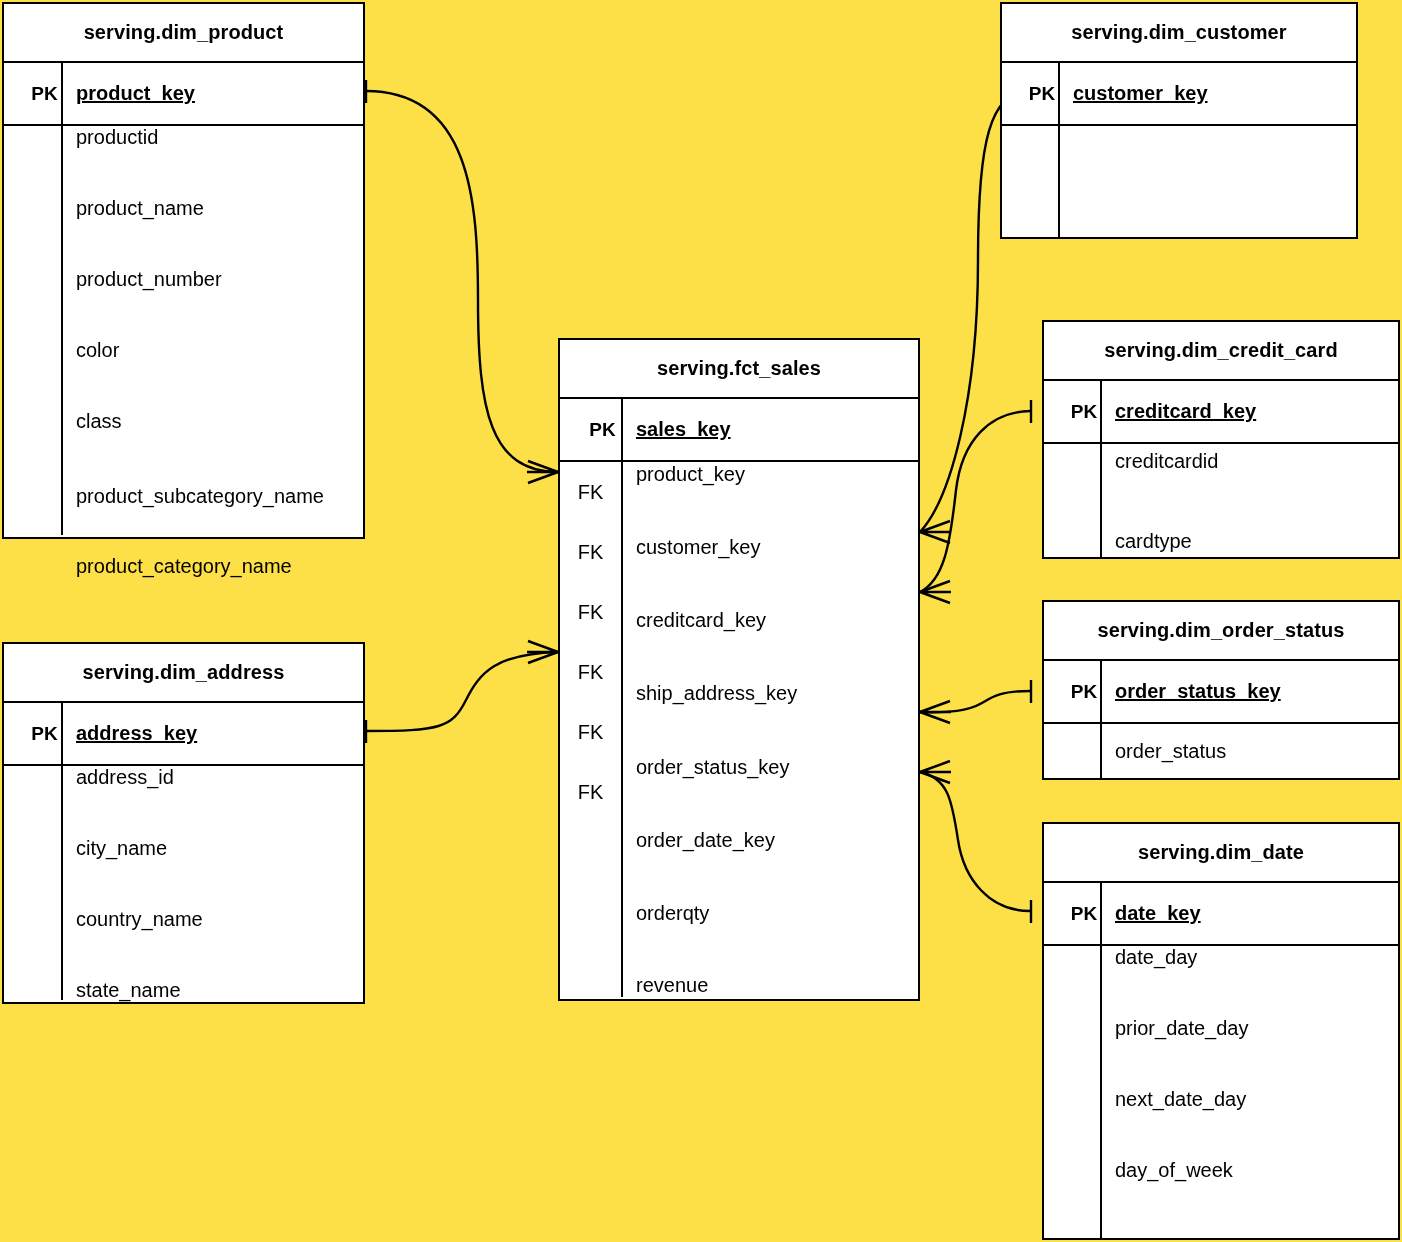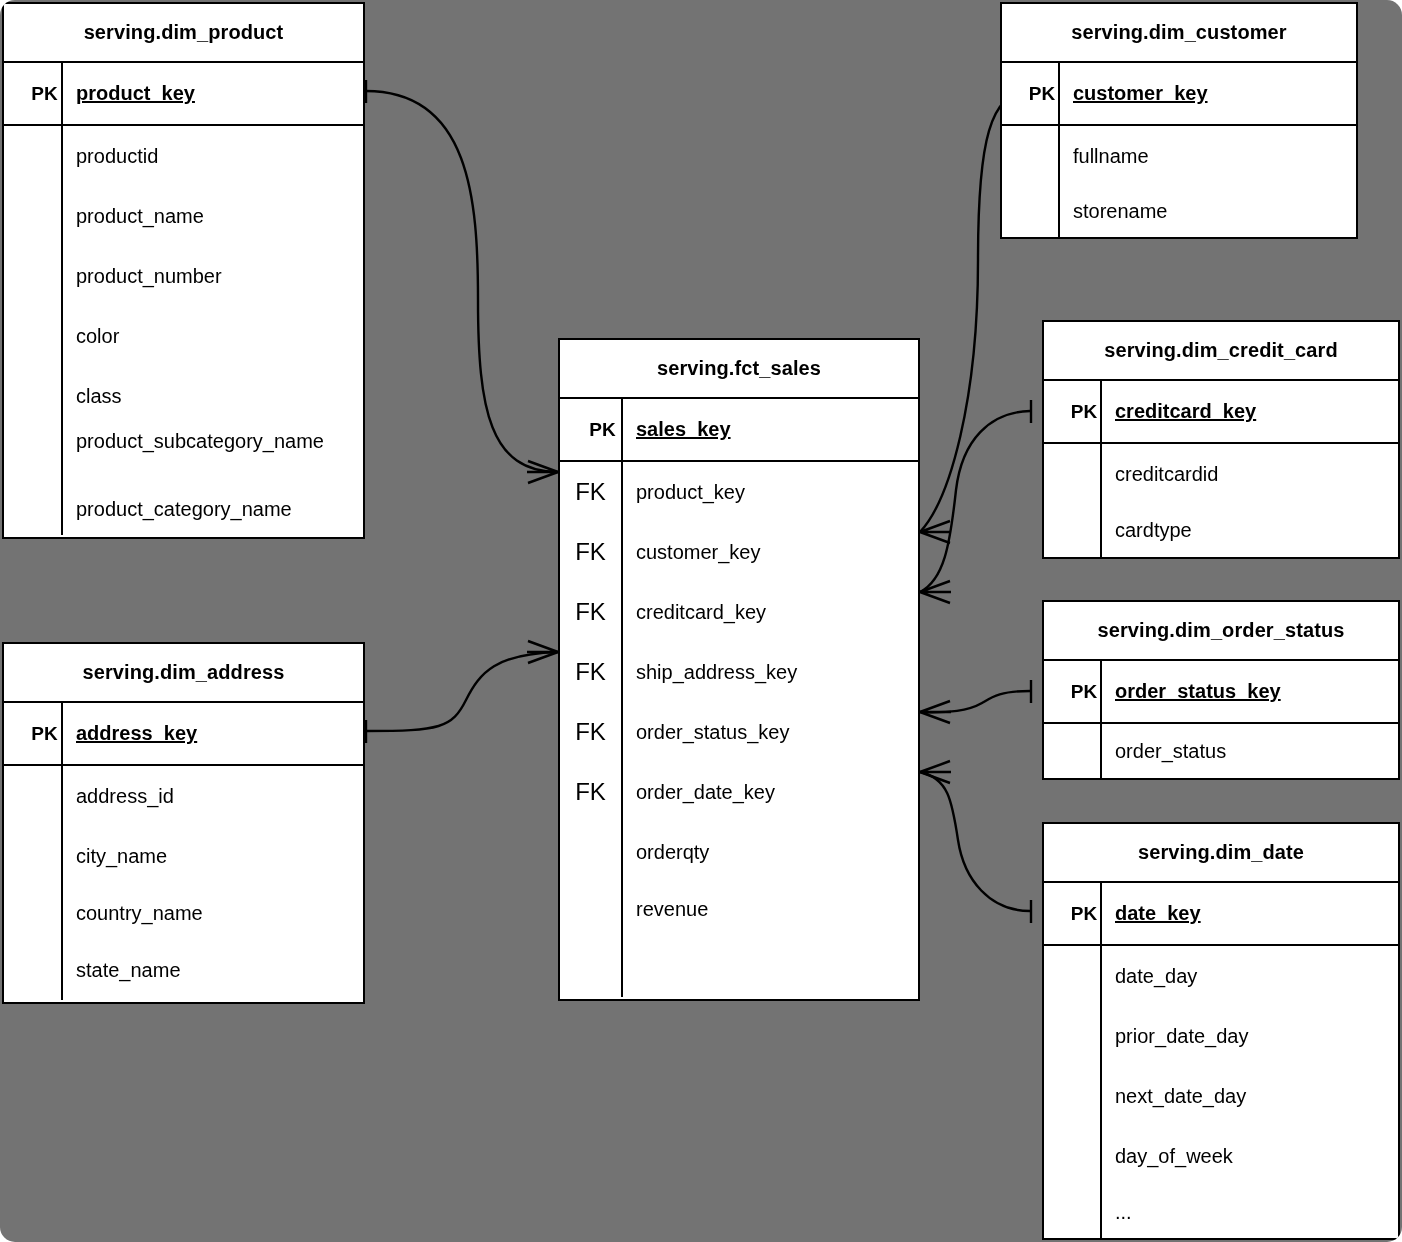--- a/index.html
+++ b/index.html
@@ -8,23 +8,22 @@
     background: #ffffff;
   }
   body {
     font-family: "Liberation Sans", sans-serif;
     color: #000000;
   }
   #canvas {
     position: relative;
     width: 1402px;
     height: 1242px;
-    background: #737373;
+    background: #fde047;
     overflow: hidden;
-    border-radius: 15px;
   }
   svg.connectors {
     position: absolute;
     left: 0;
     top: 0;
     width: 1402px;
     height: 1242px;
     pointer-events: none;
   }
   .entity {
@@ -86,30 +85,31 @@
     flex: 0 0 auto;
     display: flex;
     flex-direction: column;
   }
   .body-name-col {
     box-sizing: border-box;
     flex: 1 1 auto;
     display: flex;
     flex-direction: column;
     padding-left: 13px;
+    gap: 48px;
   }
   .cell {
     display: flex;
     align-items: center;
     font-size: 20px;
     box-sizing: border-box;
   }
   .cell.fk {
     justify-content: center;
-    font-size: 24px;
+    font-size: 20px;
   }
   .cell.wrap {
     align-items: flex-start;
     padding-top: 4px;
     line-height: 1.12;
     display: block;
   }
 </style>
 </head>
 <body>
@@ -220,24 +220,20 @@
   <div class="entity" style="left:1000px; top:2px; width:358px; height:237px;">
     <div class="entity-title" style="height:59px;">serving.dim_customer</div>
     <div class="pk-row" style="height:63px;">
       <div class="key-col" style="width:58px;">PK</div>
       <div class="name-col">
         <span class="pk-name">customer_key</span>
       </div>
     </div>
     <div class="body-rows" style="height:111px;">
       <div class="body-key-col" style="width:58px;"></div>
-      <div class="body-name-col">
-        <div class="cell" style="height:60px;">fullname</div>
-        <div class="cell" style="height:51px;">storename</div>
-      </div>
     </div>
   </div>
 
   <div class="entity" style="left:1042px; top:320px; width:358px; height:239px;">
     <div class="entity-title" style="height:59px;">serving.dim_credit_card</div>
     <div class="pk-row" style="height:63px;">
       <div class="key-col" style="width:58px;">PK</div>
       <div class="name-col">
         <span class="pk-name">creditcard_key</span>
       </div>

